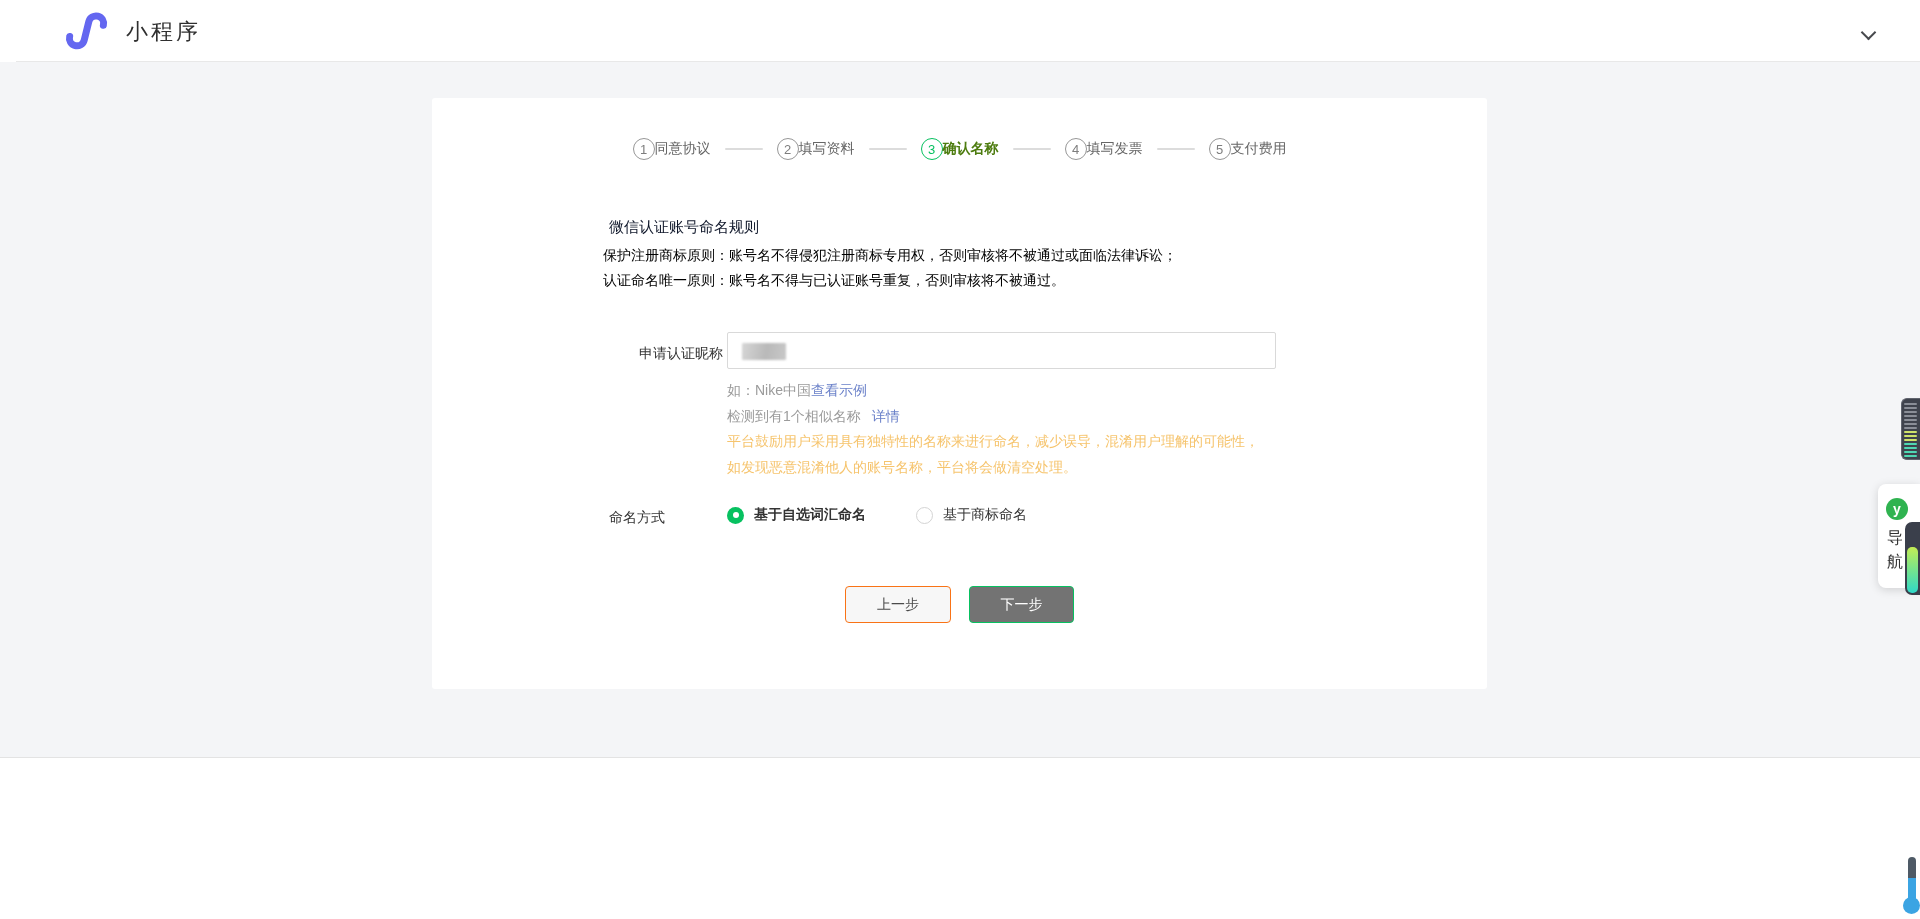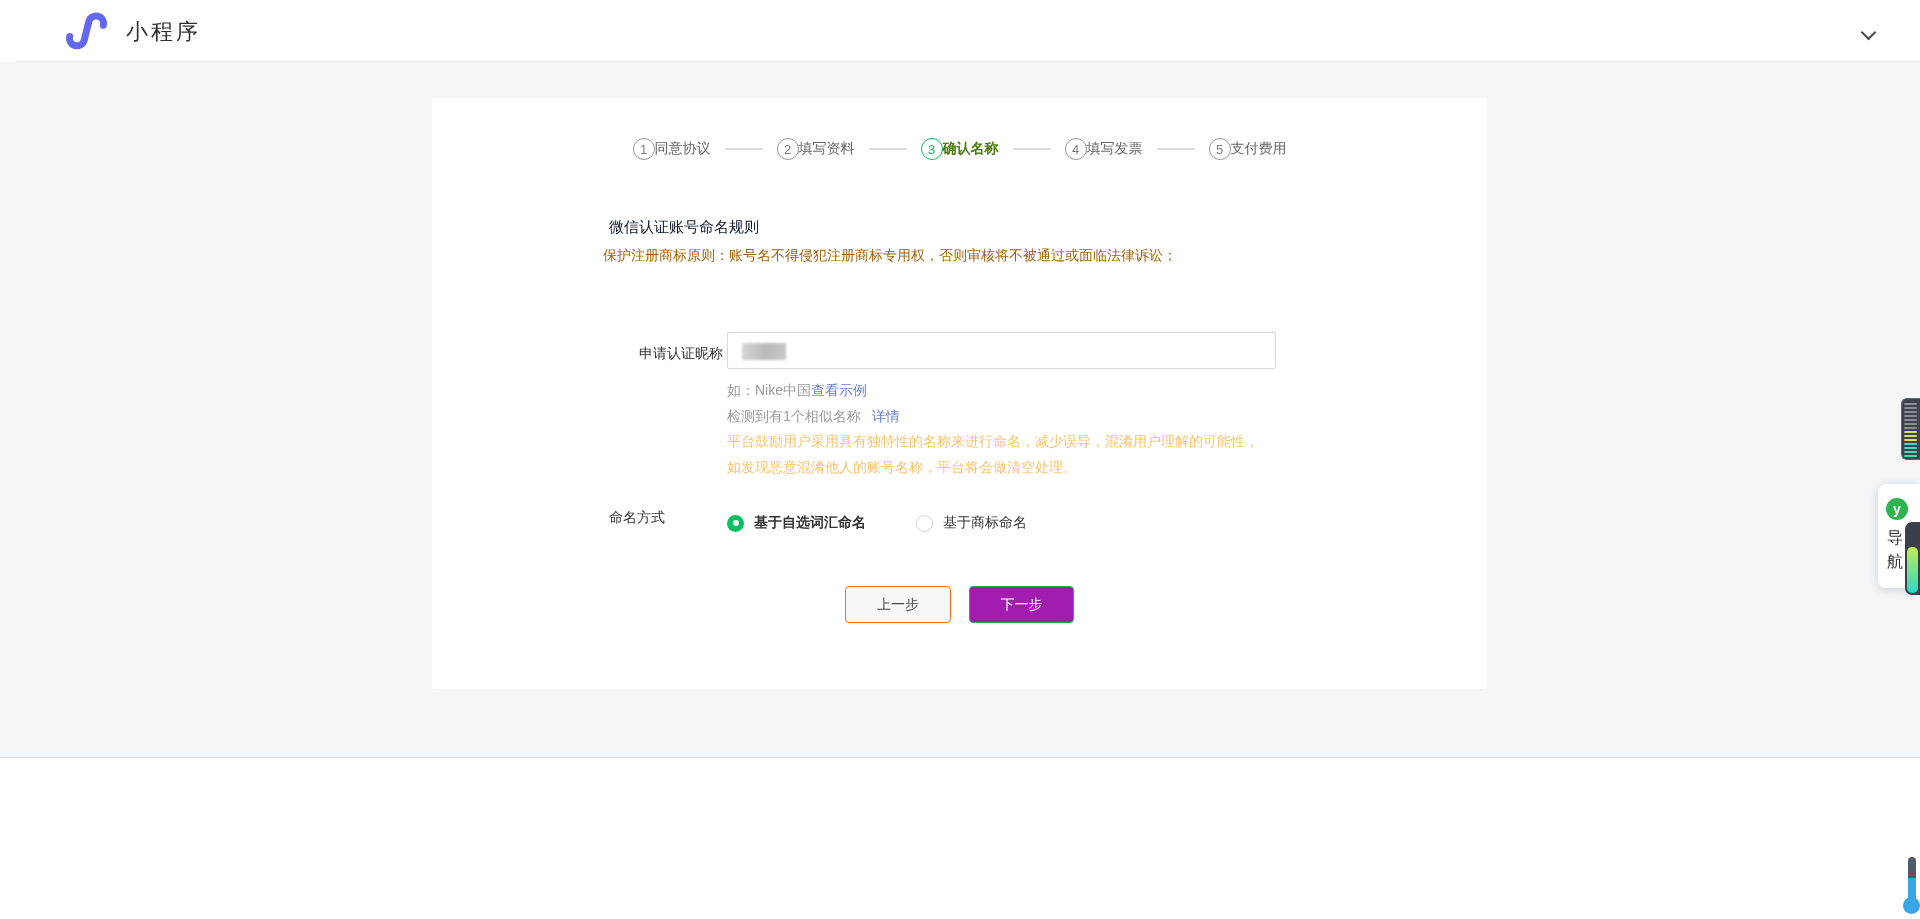--- a/index.html
+++ b/index.html
@@ -55,21 +55,21 @@
   .step.active .step-circle { border-color:#07c160; color:#07c160; }
   .step.active .step-label { color:#4d7c0f; font-weight:bold; }
   .step-connector {
     width:38px; height:2px; background:#dcdcdc; border-radius:1px; margin:0 14px;
   }
   
   .rules-title {
     position:absolute; left:609px; top:218px; font-size:15px; color:#0f172a;
   }
   .rules-lines {
-    position:absolute; left:603px; top:243px; font-size:14px; color:#a16207;
+    position:absolute; left:603px; top:243px; font-size:14px; color:#000000;
     line-height:25px; white-space:nowrap;
   }
   
   .field-label {
     position:absolute; left:609px; font-size:14px; color:#333; white-space:nowrap;
   }
   .nickname-label { top:345px;margin-left:30px; }
   .nickname-input {
     position:absolute; left:727px; top:332px; width:549px; height:37px;
     background:#fff; border:1px solid #d9d9d9; border-radius:2px; cursor:text;
@@ -84,21 +84,21 @@
     white-space:nowrap;
   }
   .helper-gray { color:#9b9b9b; }
   .helper-link { color:#6a80c9; cursor:pointer; text-decoration:none; }
   .helper-link.spaced { margin-left:11px; }
   .helper-warning { color:#f6c46d; }
   .naming-label { top:509px; }
   .naming-row {
     position:absolute; left:727px; top:506px; display:flex; align-items:center;
   }
-  .radio-option { display:flex; align-items:center; cursor:pointer;margin-top:8px; }
+  .radio-option { display:flex; align-items:center; cursor:pointer; }
   .radio-option + .radio-option { margin-left:50px;text-align:center; }
   .radio-circle {
     width:17px; height:17px; border-radius:50%; flex:0 0 auto; position:relative;
   }
   .radio-circle.checked { background:#07c160; }
   .radio-circle.checked::after {
     content:""; position:absolute; left:5.5px; top:5.5px; width:6px; height:6px;
     border-radius:50%; background:#fff;
   }
   .radio-circle.unchecked { background:#fff; border:1px solid #d4d4d4; }
@@ -107,21 +107,21 @@
   
   .btn {
     position:absolute; top:586px; height:37px; border-radius:4px; font-size:14px;
     display:flex; align-items:center; justify-content:center; cursor:pointer;
     font-family:inherit;
   }
   .btn-prev {
     left:845px; width:106px; background:#f7f7f7; border:1px solid #f97316; color:#4a4a4a;
   }
   .btn-next {
-    left:969px; width:105px; background:#a21caf; border:1px solid #07c160; color:#fff;
+    left:969px; width:105px; background:#737373; border:1px solid #07c160; color:#fff;
   }
   
   .stripe-widget {
     position:absolute; left:1901px; top:398px; width:19px; height:62px;
     background:#3f434d; border:1px solid #60646e; border-right:none;
     border-radius:6px 0 0 6px; z-index:8;
   }
   .nav-panel {
     position:absolute; left:1878px; top:484px; width:42px; height:104px;
     background:#fff; border-radius:8px 0 0 8px;
@@ -198,20 +198,21 @@
   <div class="step-connector"></div>
   <div class="step">
     <span class="step-circle">5</span>
     <span class="step-label">支付费用</span>
   </div>
 </div>
 
 <div class="rules-title">微信认证账号命名规则</div>
 <div class="rules-lines">
   <div>保护注册商标原则：账号名不得侵犯注册商标专用权，否则审核将不被通过或面临法律诉讼；</div>
+  <div>认证命名唯一原则：账号名不得与已认证账号重复，否则审核将不被通过。</div>
 </div>
 
 <div class="field-label nickname-label">申请认证昵称</div>
 <div class="nickname-input">
   <div class="redacted-blob"></div>
 </div>
 
 <div class="helper-block">
   <div>
     <span class="helper-gray">如：Nike中国</span><span class="helper-link">查看示例</span>

